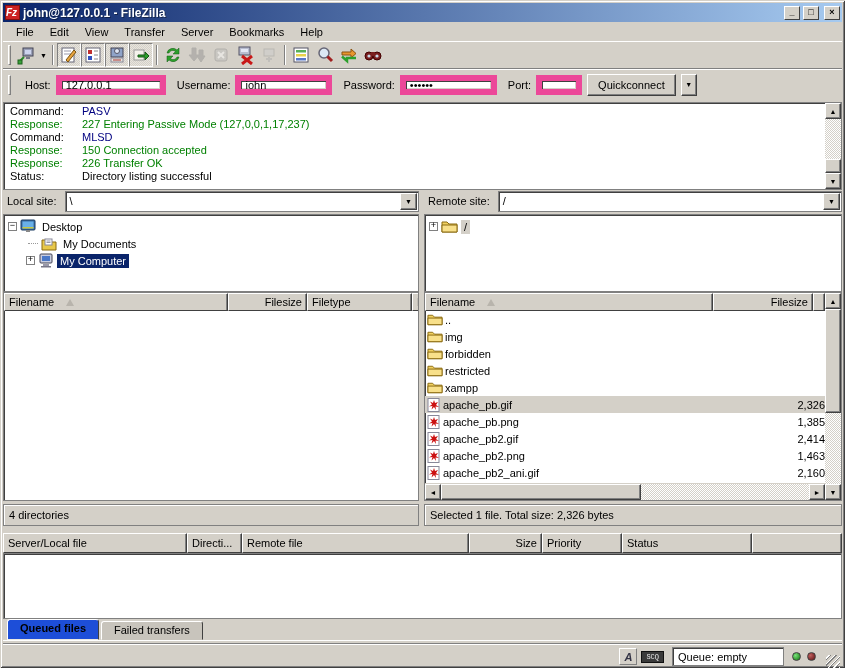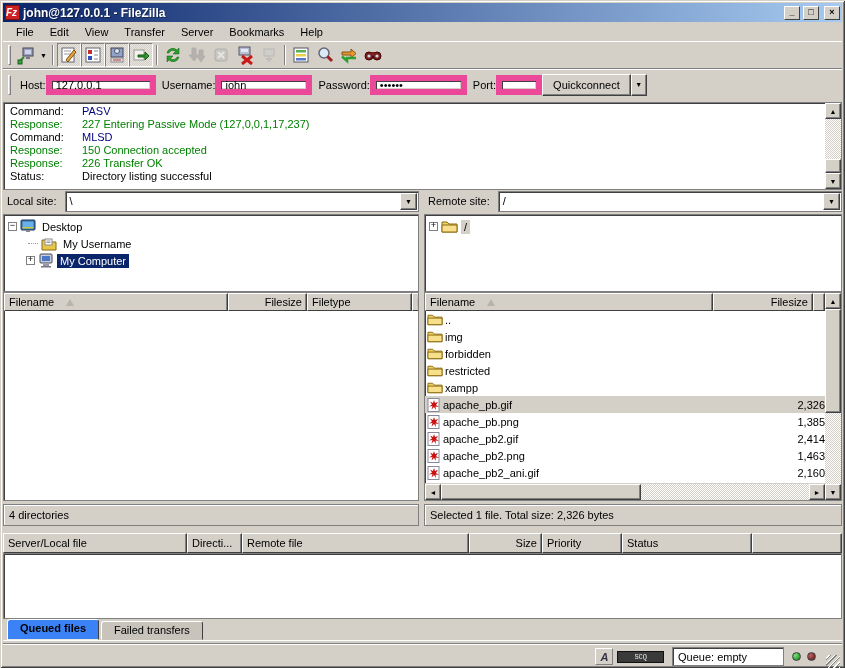--- a/index.html
+++ b/index.html
@@ -33,21 +33,21 @@
   .grip{ width:3px; height:20px; margin:0 3px; border:1px solid; border-color:#fff #808080 #808080 #fff;}
   .tsep{ width:2px; height:20px; margin:0 3px; border-left:1px solid #808080; border-right:1px solid #fff;}
   .tool{ width:24px; height:24px; display:flex; align-items:center; justify-content:center; position:relative;}
   .tool.pressed{ border:1px solid; border-color:#808080 #fff #fff #808080;
     background-image:conic-gradient(#e8e5de 25%, #d4d0c8 0 50%, #e8e5de 0 75%, #d4d0c8 0);
     background-size:2px 2px;}
   .tool.disabled svg{ filter:grayscale(1) opacity(.45); }
   .ddarrow{ width:11px; height:20px; display:flex; align-items:center; justify-content:center; font-size:7px; color:#000;}
 
   
-  .quickbar{ height:33px; display:flex; align-items:center; padding-left:2px;
+  .quickbar{ height:33px; display:flex; align-items:center; gap:5px; padding-left:2px;
     border-top:1px solid #808080; box-shadow:inset 0 1px 0 #fff; flex:0 0 auto;}
   .qlabel{ margin-left:6px; }
   .field{ background:#fff; border:6px solid #ec4899; box-shadow:inset 1px 1px 0 #404040, inset -1px -1px 0 #d4d0c8;
     height:20px; font-family:"Liberation Sans",sans-serif; font-size:11px; padding:0 4px; }
   .qbtn{ height:22px; padding:0 10px; background:#d4d0c8; border:1px solid;
     border-color:#fff #404040 #404040 #fff; box-shadow:inset -1px -1px 0 #808080; font-size:11px;}
   .qbtn-arrow{ width:16px; height:22px; background:#d4d0c8; border:1px solid;
     border-color:#fff #404040 #404040 #fff; box-shadow:inset -1px -1px 0 #808080;
     font-size:7px; text-align:center; line-height:20px;}
 
@@ -124,29 +124,29 @@
   
   .queuehdr{ height:20px; display:flex; background:#d4d0c8; margin-top:7px; flex:0 0 auto;}
   .queuebody{ height:66px; background:#fff; border:1px solid #808080;
     box-shadow:inset 1px 1px 0 #404040; flex:0 0 auto;}
 
   
   .tabs{ height:22px; display:flex; align-items:flex-end; padding-left:4px;
     border-bottom:1px solid #fff; flex:0 0 auto;}
   .tab{ height:19px; padding:2px 12px 0 12px; border:1px solid; border-color:#fff #404040 transparent #fff;
     border-radius:3px 3px 0 0; background:#c8c4bc; margin-right:2px; white-space:nowrap;}
-  .tab.active{ height:21px; background:#3b82f6; font-weight:bold; border-color:#fff #404040 #ece9e2 #fff;}
+  .tab.active{ height:21px; background:#1d4ed8; font-weight:bold; border-color:#fff #404040 #ece9e2 #fff;}
 
   
   .statusbar{ height:26px; margin-top:2px; display:flex; align-items:center; justify-content:flex-end;
     gap:4px; padding-right:2px; flex:0 0 auto; border-top:1px solid #808080; box-shadow:inset 0 1px 0 #fff;}
   .sicon{ width:18px; height:17px; border:1px solid; border-color:#fff #808080 #808080 #fff;
     display:flex; align-items:center; justify-content:center; background:#d4d0c8;}
   .sicon .aglyph{ font-weight:bold; font-style:italic; color:#334; font-size:11px;}
-  .sbadge{ height:12px; padding:0 16px; background:#3a3a3a; color:#e8e8e8; font-size:7px;
+  .sbadge{ height:12px; padding:0 4px; background:#3a3a3a; color:#e8e8e8; font-size:7px;
     font-family:"Liberation Mono",monospace; display:flex; align-items:center; border:1px solid #111;}
   .queuebox{ width:112px; height:19px; background:#fff; border:1px solid #808080;
     box-shadow:inset 1px 1px 0 #404040; display:flex; align-items:center; padding-left:5px; margin:0 4px;}
   .led{ width:9px; height:9px; border-radius:50%; border:1px solid #404040;}
   .led.green{ background:radial-gradient(circle at 35% 35%, #7be07b, #0c7a0c);}
   .led.red{ background:radial-gradient(circle at 35% 35%, #c06060, #5a1010); margin-left:2px;}
   .sizegrip{ width:14px; height:14px; align-self:flex-end; margin-left:6px;
     background:repeating-linear-gradient(135deg, transparent 0 2px, #fff 2px 3px, #808080 3px 4px);}
 </style>
 </head>
@@ -356,21 +356,21 @@
         <div class="trow" style="padding-left:20px">
           <span class="connector"></span>
           <span class="ticon">
             <svg width="16" height="14" viewBox="0 0 16 14">
                 <path d="M1 3 L6 3 L7.5 5 L15 5 L15 13 L1 13 Z" fill="#e8c84a" stroke="#8a6a10"></path>
                 <rect x="4" y="2" width="7" height="6" fill="#fff" stroke="#889"></rect>
                 <line x1="5.5" y1="4" x2="9.5" y2="4" stroke="#99a"></line>
                 <line x1="5.5" y1="5.5" x2="9.5" y2="5.5" stroke="#99a"></line>
               </svg>
           </span>
-          <span class="tlabel">My Username</span>
+          <span class="tlabel">My Documents</span>
         </div>
         <div class="trow" style="padding-left:18px">
           <span class="expbox">+</span>
           <span class="ticon">
             <svg width="16" height="15" viewBox="0 0 16 15">
                 <rect x="2" y="1" width="12" height="9" rx="1" fill="#c8cde0" stroke="#445"></rect>
                 <rect x="4" y="3" width="8" height="5" fill="#4a78c8"></rect>
                 <rect x="5" y="11" width="6" height="2" fill="#99a"></rect>
                 <rect x="3" y="13" width="10" height="1.5" fill="#778"></rect>
               </svg>

